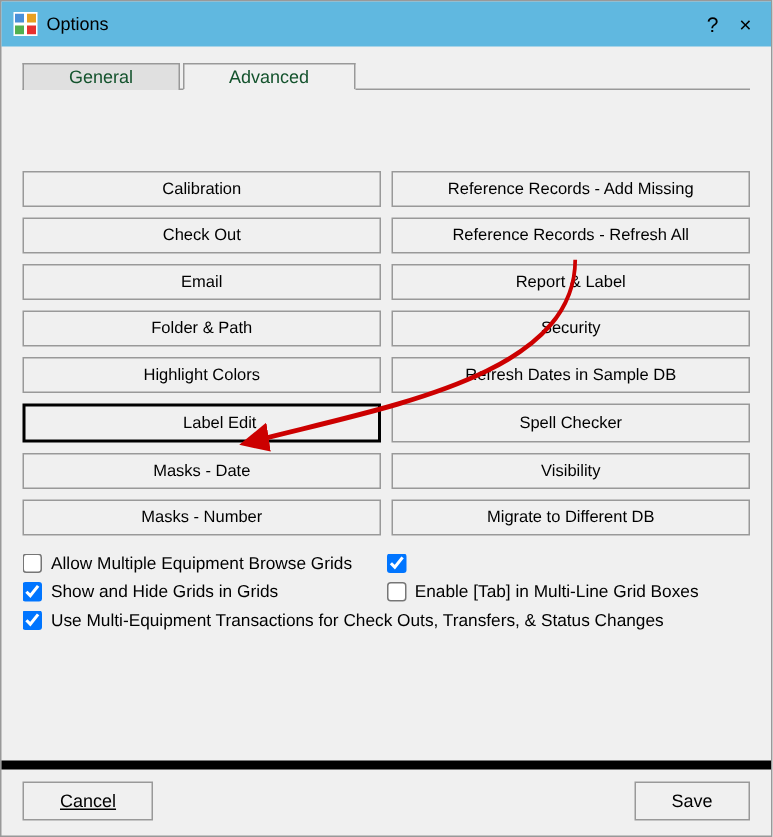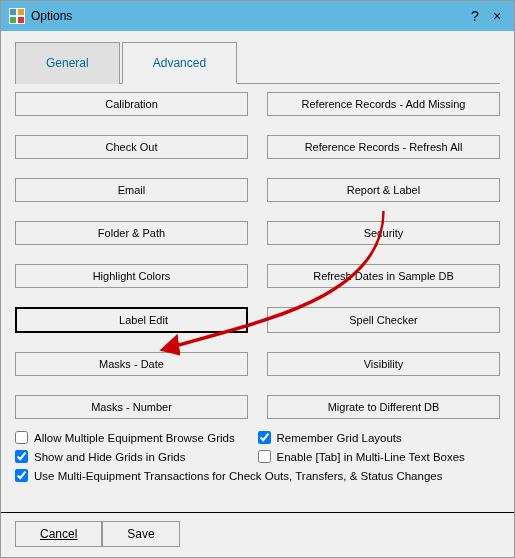--- a/index.html
+++ b/index.html
@@ -75,41 +75,42 @@
       flex-direction: column;
       padding: 10px 14px 10px 14px;
       gap: 8px;
     }
     .tabs {
       display: flex;
       border-bottom: 1px solid #999;
       flex-shrink: 0;
     }
     .tab {
-      padding: 13px 30px;
+      padding: 1px 30px;
       background: #e0e0e0;
       border: 1px solid #999;
       border-bottom: none;
       cursor: pointer;
       font-size: 12px;
-      color: #0369a1;
+      color: #14532d;
       margin-right: 2px;
       position: relative;
       top: 1px;
     }
     .tab.active {
       background: #f0f0f0;
       border-bottom: 1px solid #f0f0f0;
       z-index: 1;
     }
     .buttons-grid {
       display: grid;
       grid-template-columns: 1fr 1fr;
-      gap: 19px;
-      flex-shrink: 0;
+      gap: 7px;
+      flex-shrink: 0;
+      margin-top: 46px;
     }
     .grid-btn {
       padding: 5px 8px;
       background: #f0f0f0;
       border: 1px solid #999;
       cursor: pointer;
       font-size: 11px;
       text-align: center;
       color: #000;
       white-space: nowrap;
@@ -135,23 +136,24 @@
       font-size: 11.5px;
     }
     .checkbox-row input[type="checkbox"] {
       width: 13px;
       height: 13px;
       cursor: pointer;
       flex-shrink: 0;
     }
     .bottom-bar {
       display: flex;
+      justify-content: space-between;
       align-items: center;
       padding: 8px 14px 10px 14px;
-      border-top: 1px solid #000000;
+      border-top: 6px solid #000000;
       flex-shrink: 0;
       margin-top: auto;
     }
     .bottom-btn {
       padding: 5px 24px;
       background: #f0f0f0;
       border: 1px solid #999;
       cursor: pointer;
       font-size: 12px;
       min-width: 70px;
@@ -242,29 +244,28 @@
       </svg>
     </div>
 
     <div class="checkboxes" style="display: grid; grid-template-columns: 1fr 1fr; gap: 6px 0; margin-top: 4px; flex-shrink: 0;">
         <div class="checkbox-row">
           <input type="checkbox" style="">
           <span>Allow Multiple Equipment Browse Grids</span>
         </div>
         <div class="checkbox-row">
           <input type="checkbox" checked="" style="">
-          <span>Remember Grid Layouts</span>
         </div>
         <div class="checkbox-row">
           <input type="checkbox" checked="" style="">
           <span>Show and Hide Grids in Grids</span>
         </div>
         <div class="checkbox-row">
           <input type="checkbox" style="">
-          <span>Enable [Tab] in Multi-Line Text Boxes</span>
+          <span>Enable [Tab] in Multi-Line Grid Boxes</span>
         </div>
         <div class="checkbox-row" style="grid-column: 1 / -1;">
           <input type="checkbox" checked="" style="">
           <span>Use Multi-Equipment Transactions for Check Outs, Transfers, &amp; Status Changes</span>
         </div>
       </div>
   </div>
 
   <div class="bottom-bar">
     <button class="bottom-btn cancel-btn">Cancel</button>

